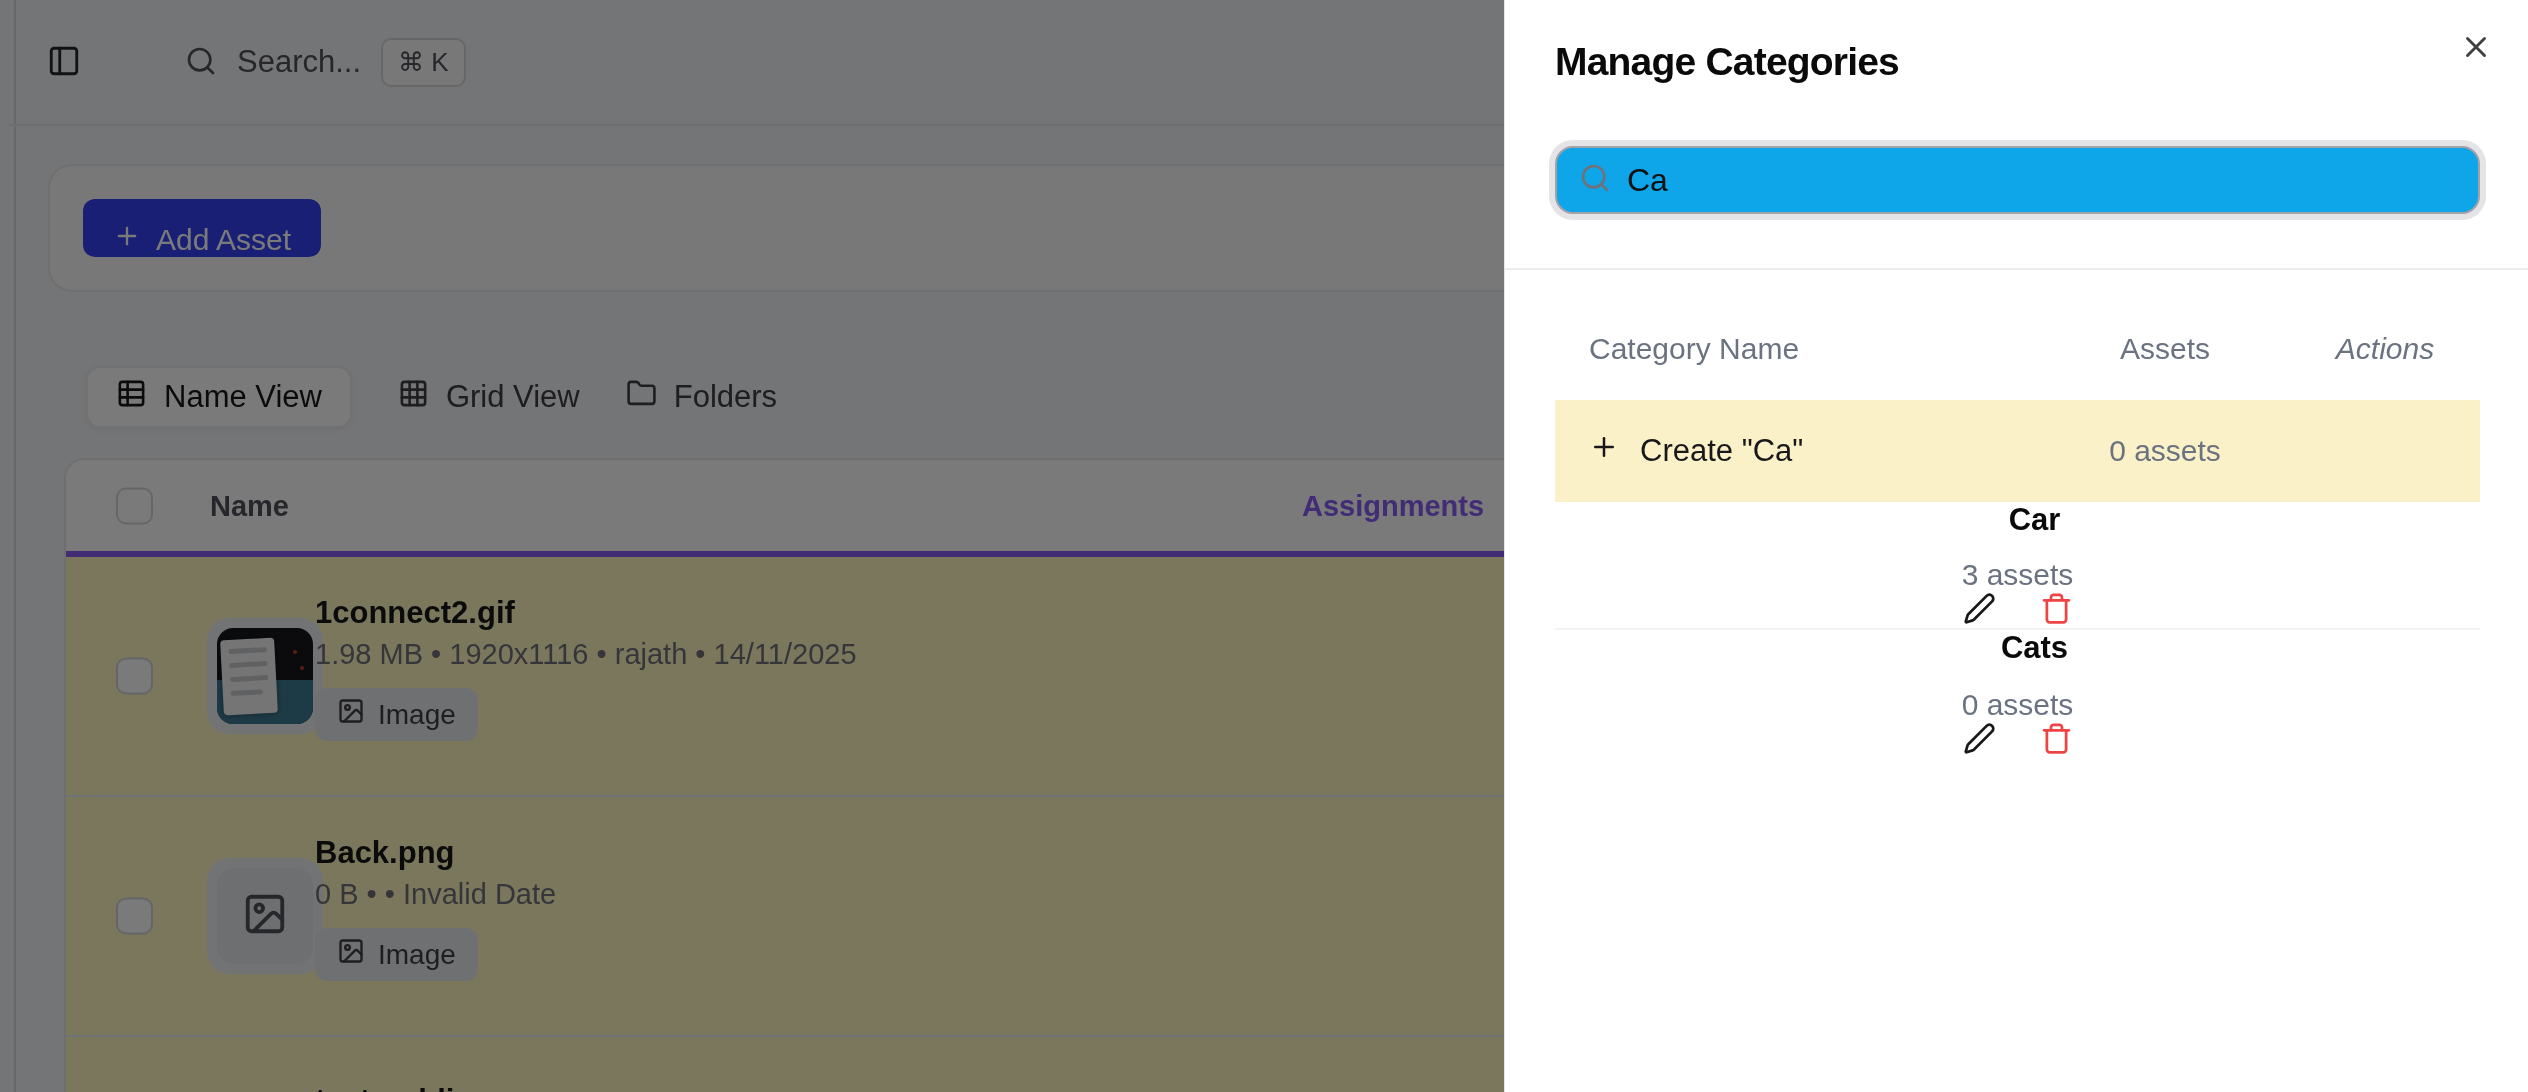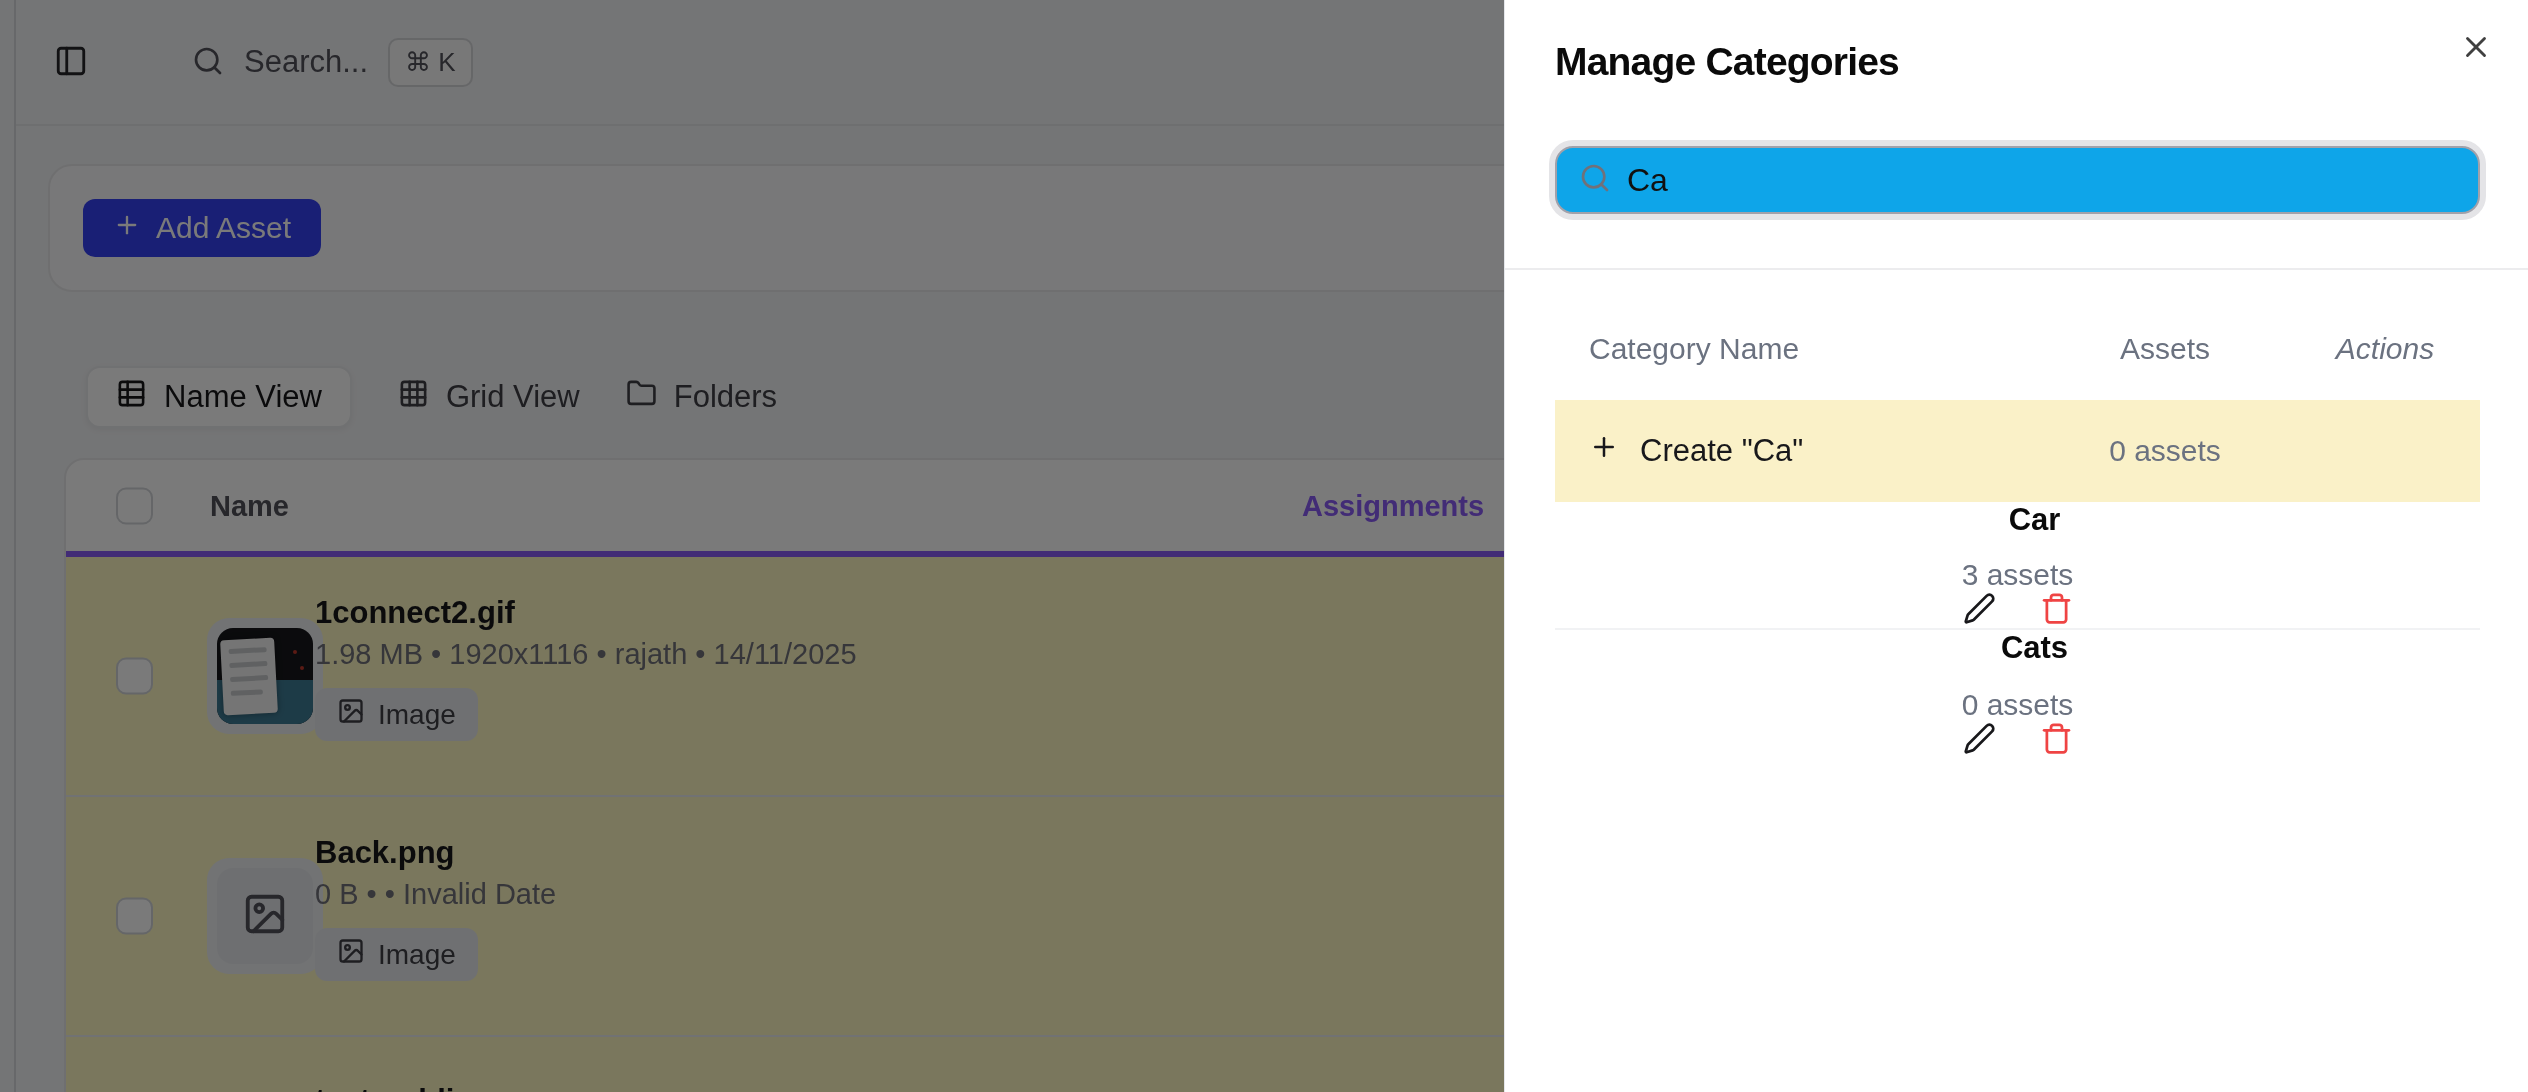--- a/index.html
+++ b/index.html
@@ -3,34 +3,34 @@
 <meta charset="utf-8">
 <style>
   * { margin:0; padding:0; box-sizing:border-box; }
   body { background:#fff; font-family:"Liberation Sans", sans-serif; }
   .app { position:relative; width:2528px; height:1092px; overflow:hidden; background:#f3f4f6; }
 
   
   .left-strip { position:absolute; left:14px; top:0; bottom:0; width:2px; background:#d7d9dd; }
 
   
-  .topbar { position:absolute; left:16px; right:0; top:0; height:126px;
+  .topbar { position:absolute; left:9px; right:0; top:0; height:126px;
             border-bottom:2px solid #e7e8ea; display:flex; align-items:center; }
   .icon-btn { border:none; background:transparent; cursor:pointer; display:flex; align-items:center; }
   .sidebar-toggle { margin-left:38px; }
   .search-trigger { margin-left:104px; display:flex; align-items:center; gap:20px; background:transparent; border:none; cursor:pointer; }
   .search-trigger .label { font-size:31px; color:#52525b; font-weight:500; }
   .kbd { display:inline-flex; align-items:center; gap:8px; padding:7px 15px; border:2px solid #d6d7da;
          border-radius:10px; background:#fafafa; font-size:26px; color:#52525b; }
 
   
   .toolbar-card { position:absolute; left:48px; top:164px; width:2440px; height:128px;
                   background:#fbfbfc; border:2px solid #e8e9eb; border-radius:24px;
                   display:flex; align-items:center; padding-left:33px; }
-  .add-asset { display:inline-flex; align-items:center; gap:15px; height:58px; padding:0 30px;
+  .add-asset { display:inline-flex; align-items:flex-end; gap:15px; height:58px; padding:0 30px;
                background:#3641f5; color:#fff; border:none; border-radius:12px;
                font-size:30px; font-weight:500; cursor:pointer; font-family:inherit; }
 
   
   .tabs { position:absolute; left:86px; top:366px; display:flex; align-items:center; gap:46px; }
   .tab { display:flex; align-items:center; gap:17px; font-size:31px; color:#3f3f46; background:transparent;
          border:none; cursor:pointer; font-family:inherit; }
   .tab.active { background:#ffffff; border:2px solid #ebecee; border-radius:14px; height:62px;
                 padding:0 28px; font-weight:500; color:#18181b; box-shadow:0 2px 6px rgba(0,0,0,.05); }
   .tab svg { flex:0 0 auto; }

